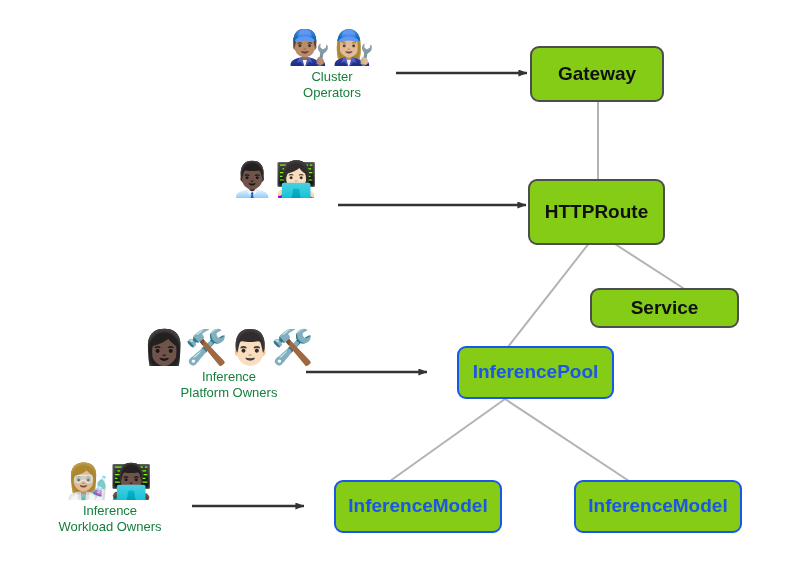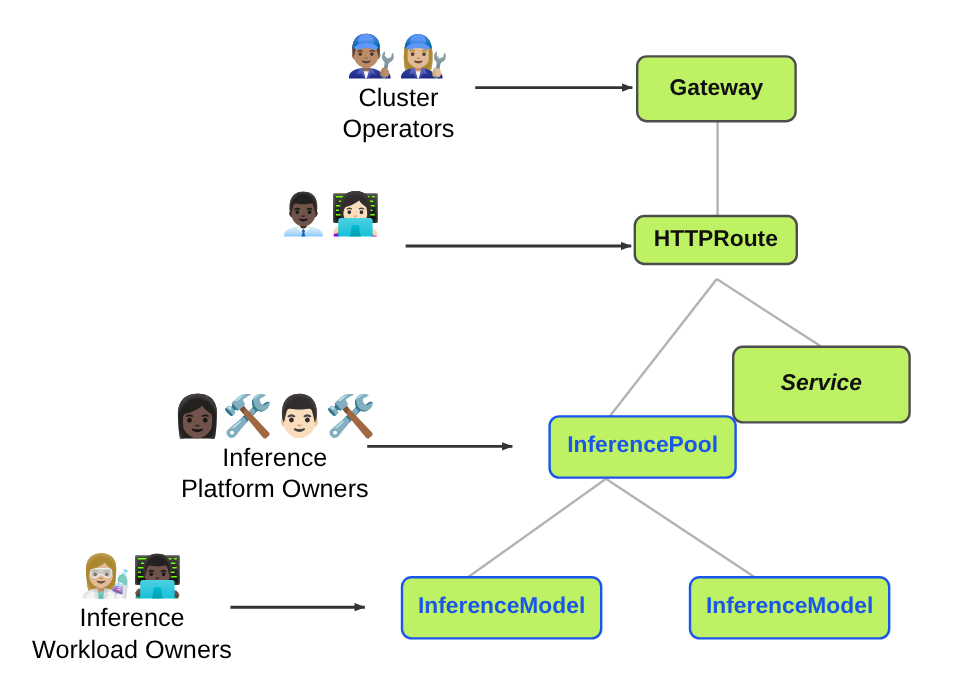--- a/index.html
+++ b/index.html
@@ -26,21 +26,21 @@
     pointer-events: none;
   }
 
   
   .node {
     position: absolute;
     box-sizing: border-box;
     display: flex;
     align-items: center;
     justify-content: center;
-    background: #bef264;
+    background: #84cc16;
     border-radius: 9px;
     text-align: center;
     line-height: 1.1;
   }
   .node-core {
     border: 2.2px solid #4d4d4d;
     color: #101010;
     font-weight: bold;
     font-size: 19px;
   }
@@ -62,22 +62,22 @@
   }
   .persona-emoji {
     font-size: 34px;
     line-height: 1;
     letter-spacing: 1px;
     white-space: nowrap;
     font-family: "DejaVu Sans", sans-serif;
   }
   .persona-label {
     margin-top: 5px;
-    font-size: 21px;
-    color: #000000;
+    font-size: 13px;
+    color: #15803d;
     line-height: 1.22;
     text-align: center;
     white-space: pre-line;
     font-family: "Liberation Sans", sans-serif;
   }
 </style>
 </head>
 <body>
 
 <div id="canvas">
@@ -102,25 +102,25 @@
       <line x1="338" y1="205" x2="526" y2="205"></line>
       <line x1="306" y1="372" x2="427" y2="372"></line>
       <line x1="192" y1="506" x2="304" y2="506"></line>
     </g>
   </svg>
 
   <div class="node node-core" style="left:530px; top:46px; width:134px; height:56px;">
     <span>Gateway</span>
   </div>
 
-  <div class="node node-core" style="left:528px; top:179px; width:137px; height:42px;">
+  <div class="node node-core" style="left:528px; top:179px; width:137px; height:66px;">
     <span>HTTPRoute</span>
   </div>
 
-  <div class="node node-core" style="left:610px; top:288px; width:149px; height:65px;font-style:italic;">
+  <div class="node node-core" style="left:590px; top:288px; width:149px; height:40px;">
     <span>Service</span>
   </div>
 
   <div class="node node-inference" style="left:428px; top:346px; width:157px; height:53px;">
     <span>InferencePool</span>
   </div>
 
   <div class="node node-inference" style="left:305px; top:480px; width:168px; height:53px;">
     <span>InferenceModel</span>
   </div>

